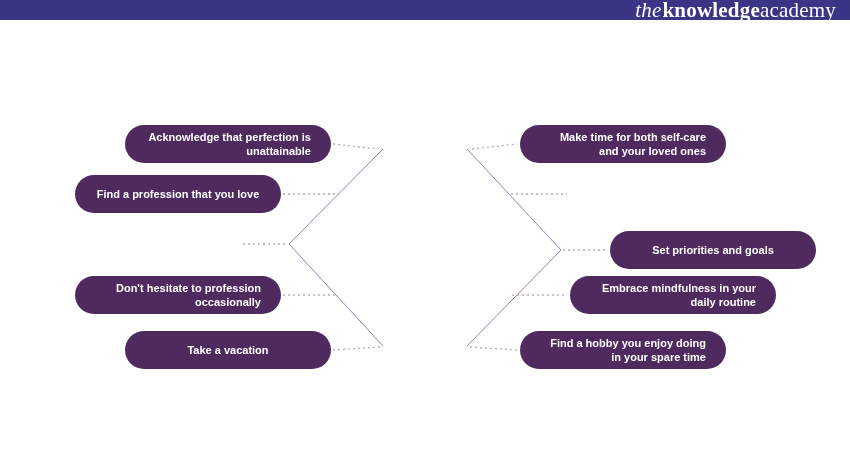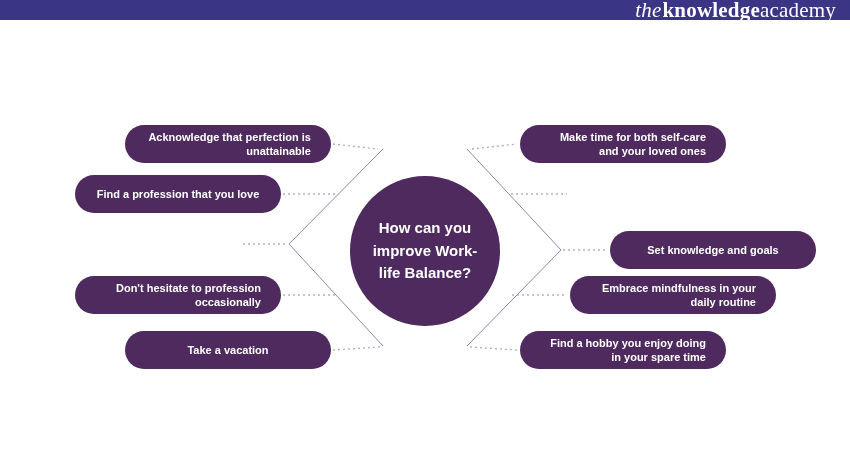--- a/index.html
+++ b/index.html
@@ -141,26 +141,23 @@
     <span>Don't hesitate to profession occasionally</span>
   </div>
   <div class="bubble" style="left:125px; top:331px; width:206px;">
     <span>Take a vacation</span>
   </div>
 
   <div class="bubble" style="left:520px; top:125px; width:206px;">
     <span>Make time for both self-care and your loved ones</span>
   </div>
   <div class="bubble" style="left:610px; top:231px; width:206px;">
-    <span>Set knowledge and goals</span>
+    <span>Set priorities and goals</span>
   </div>
   <div class="bubble" style="left:570px; top:276px; width:206px;">
     <span>Embrace mindfulness in your daily routine</span>
   </div>
   <div class="bubble" style="left:520px; top:331px; width:206px;">
     <span>Find a hobby you enjoy doing in your spare time</span>
   </div>
 
-  <div class="center-circle">
-    <span>How can you improve Work-life Balance?</span>
-  </div>
 
 </div>
 
 </body></html>

